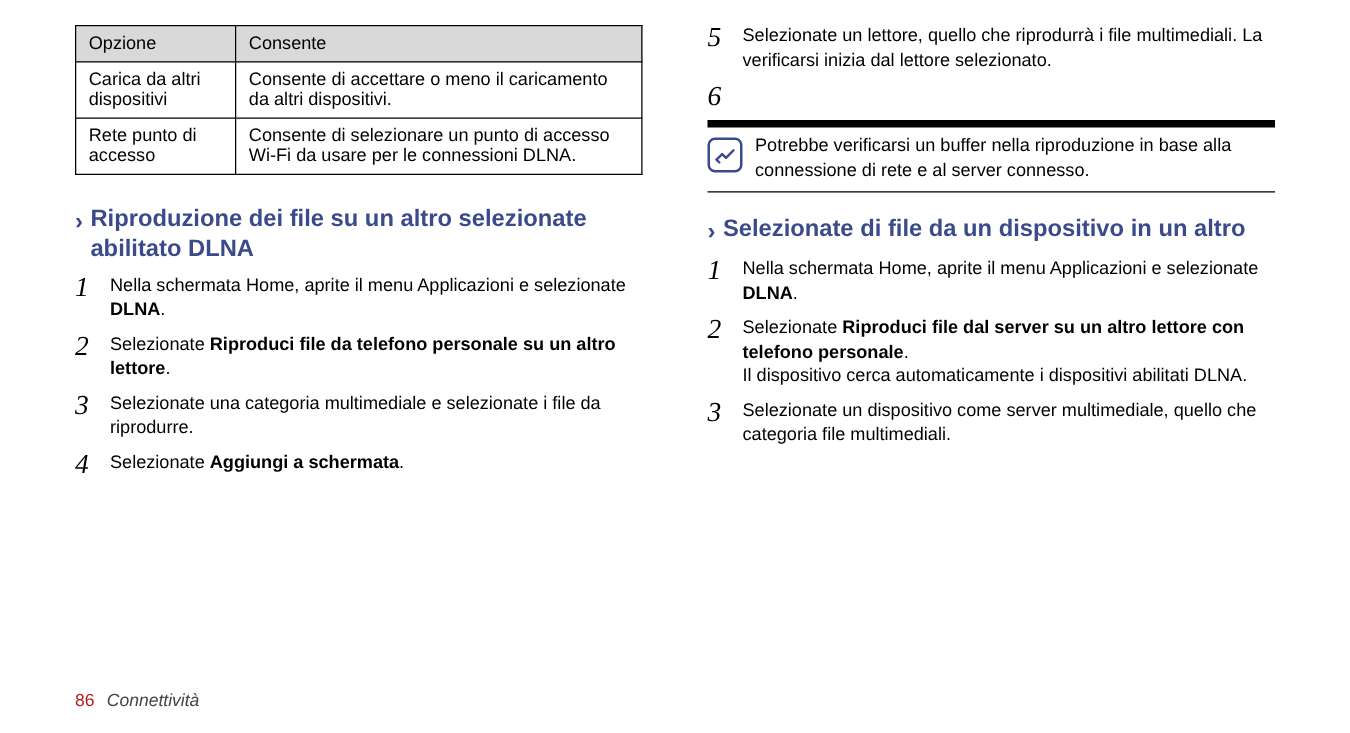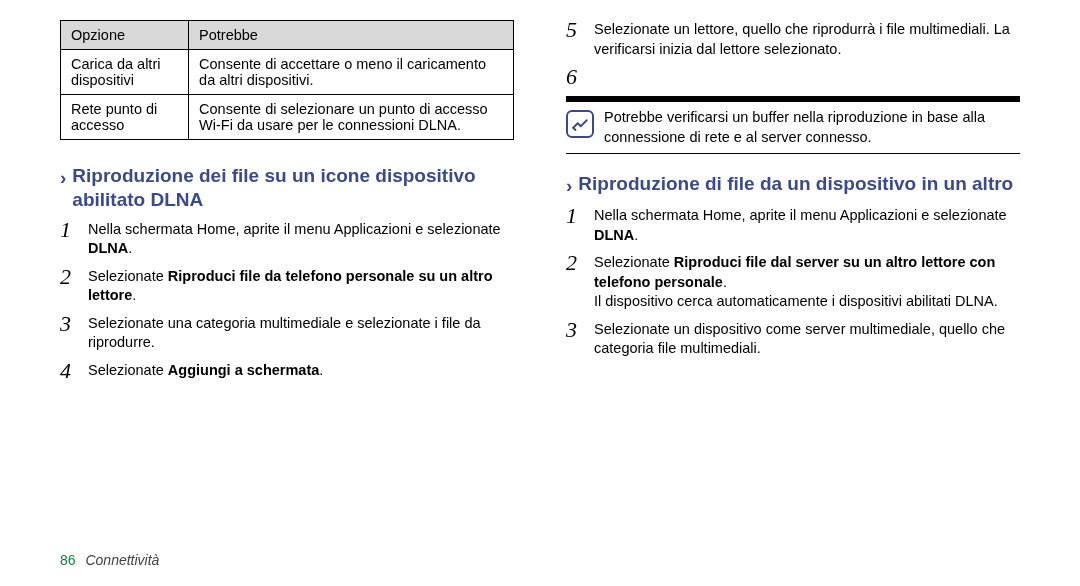--- a/index.html
+++ b/index.html
@@ -91,51 +91,51 @@
   .footer {
     position: absolute;
     bottom: 18px;
     left: 60px;
     font-size: 14px;
     font-style: italic;
     color: #444;
   }
   .footer .pg {
     font-style: normal;
-    color: #15803d;
+    color: #b91c1c;
     margin-right: 6px;
   }
 </style>
 </head>
 <body>
 
 <div class="columns">
   <div class="col">
     <table>
       <thead>
         <tr>
           <td>Opzione</td>
-          <td>Potrebbe</td>
+          <td>Consente</td>
         </tr>
       </thead>
       <tbody>
         <tr>
           <td>Carica da altri dispositivi</td>
           <td>Consente di accettare o meno il caricamento da altri dispositivi.</td>
         </tr>
         <tr>
           <td>Rete punto di accesso</td>
           <td>Consente di selezionare un punto di accesso Wi-Fi da usare per le connessioni DLNA.</td>
         </tr>
       </tbody>
     </table>
 
     <div class="section-heading">
       <span class="chevron">›</span>
-      <span>Riproduzione dei file su un icone dispositivo abilitato DLNA</span>
+      <span>Riproduzione dei file su un altro selezionate abilitato DLNA</span>
     </div>
 
     <ul class="steps">
       <li class="step">
         <span class="step-num">1</span>
         <span><span>Nella schermata Home, aprite il menu Applicazioni e selezionate </span><span class="bold">DLNA</span><span>.</span></span>
       </li>
       <li class="step">
         <span class="step-num">2</span>
         <span><span>Selezionate </span><span class="bold">Riproduci file da telefono personale su un altro lettore</span><span>.</span></span>
@@ -167,21 +167,21 @@
         <svg width="18" height="18" viewBox="0 0 24 24">
             <path d="M3 17l6-6 4 4 8-8" stroke="#3a4a8a" stroke-width="2.5" fill="none" stroke-linecap="round" stroke-linejoin="round"></path>
             <path d="M3 17l3 3" stroke="#3a4a8a" stroke-width="2.5" fill="none" stroke-linecap="round"></path>
           </svg>
       </div>
       <span>Potrebbe verificarsi un buffer nella riproduzione in base alla connessione di rete e al server connesso.</span>
     </div>
 
     <div class="section-heading">
       <span class="chevron">›</span>
-      <span>Riproduzione di file da un dispositivo in un altro</span>
+      <span>Selezionate di file da un dispositivo in un altro</span>
     </div>
 
     <ul class="steps">
       <li class="step">
         <span class="step-num">1</span>
         <span><span>Nella schermata Home, aprite il menu Applicazioni e selezionate </span><span class="bold">DLNA</span><span>.</span></span>
       </li>
       <li class="step">
         <span class="step-num">2</span>
         <span><span>Selezionate </span><span class="bold">Riproduci file dal server su un altro lettore con telefono personale</span><span>.</span><br><span>Il dispositivo cerca automaticamente i dispositivi abilitati DLNA.</span></span>

